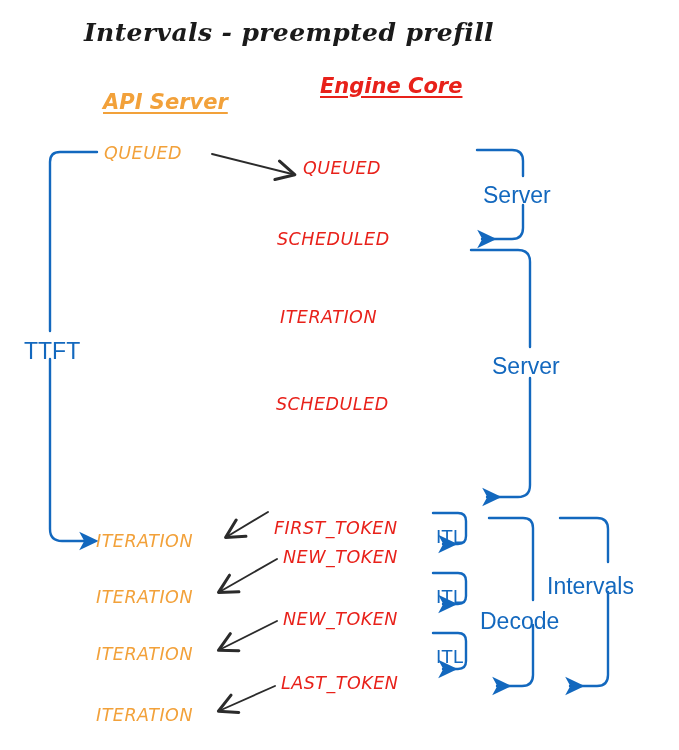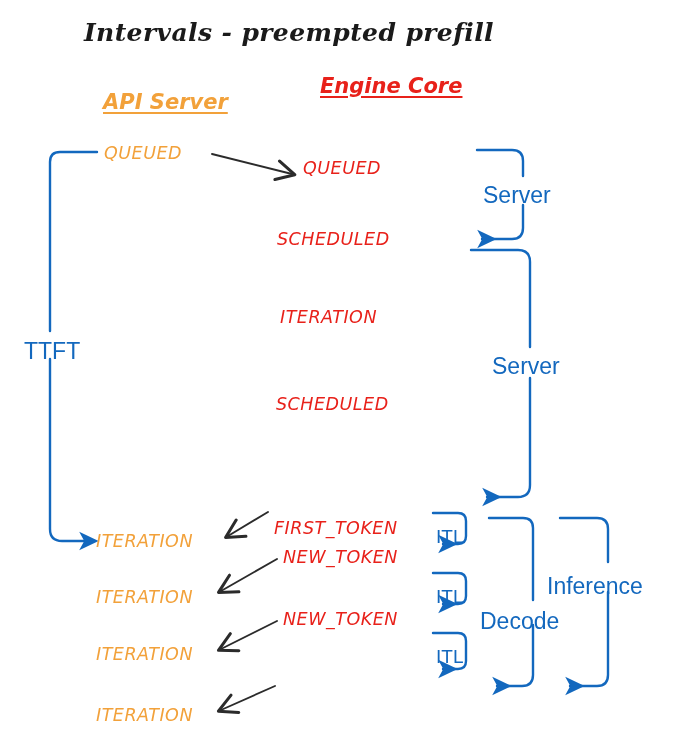--- a/index.html
+++ b/index.html
@@ -147,24 +147,25 @@
   <div class="txt state orange" style="left:96px; top:646px;">ITERATION</div>
   <div class="txt state orange" style="left:96px; top:707px;">ITERATION</div>
 
   <div class="txt state red" style="left:303px; top:160px;">QUEUED</div>
   <div class="txt state red" style="left:277px; top:231px;">SCHEDULED</div>
   <div class="txt state red" style="left:280px; top:309px;">ITERATION</div>
   <div class="txt state red" style="left:276px; top:396px;">SCHEDULED</div>
   <div class="txt state red" style="left:274px; top:504px;margin-top:16px;">FIRST_TOKEN</div>
   <div class="txt state red" style="left:283px; top:549px;">NEW_TOKEN</div>
   <div class="txt state red" style="left:283px; top:611px;">NEW_TOKEN</div>
+  <div class="txt state red" style="left:281px; top:675px;">LAST_TOKEN</div>
 
   <div class="txt blue-label" style="left:24px; top:340px;">TTFT</div>
   <div class="txt blue-label" style="left:483px; top:184px;">Server</div>
   <div class="txt blue-label" style="left:492px; top:355px;">Server</div>
   <div class="txt blue-label" style="left:480px; top:610px;">Decode</div>
-  <div class="txt blue-label" style="left:547px; top:575px;">Inference</div>
+  <div class="txt blue-label" style="left:547px; top:575px;">Intervals</div>
 
   <div class="txt blue-label small" style="left:436px; top:527px;">ITL</div>
   <div class="txt blue-label small" style="left:436px; top:587px;">ITL</div>
   <div class="txt blue-label small" style="left:436px; top:647px;">ITL</div>
 
 </div>
 
 </body></html>

